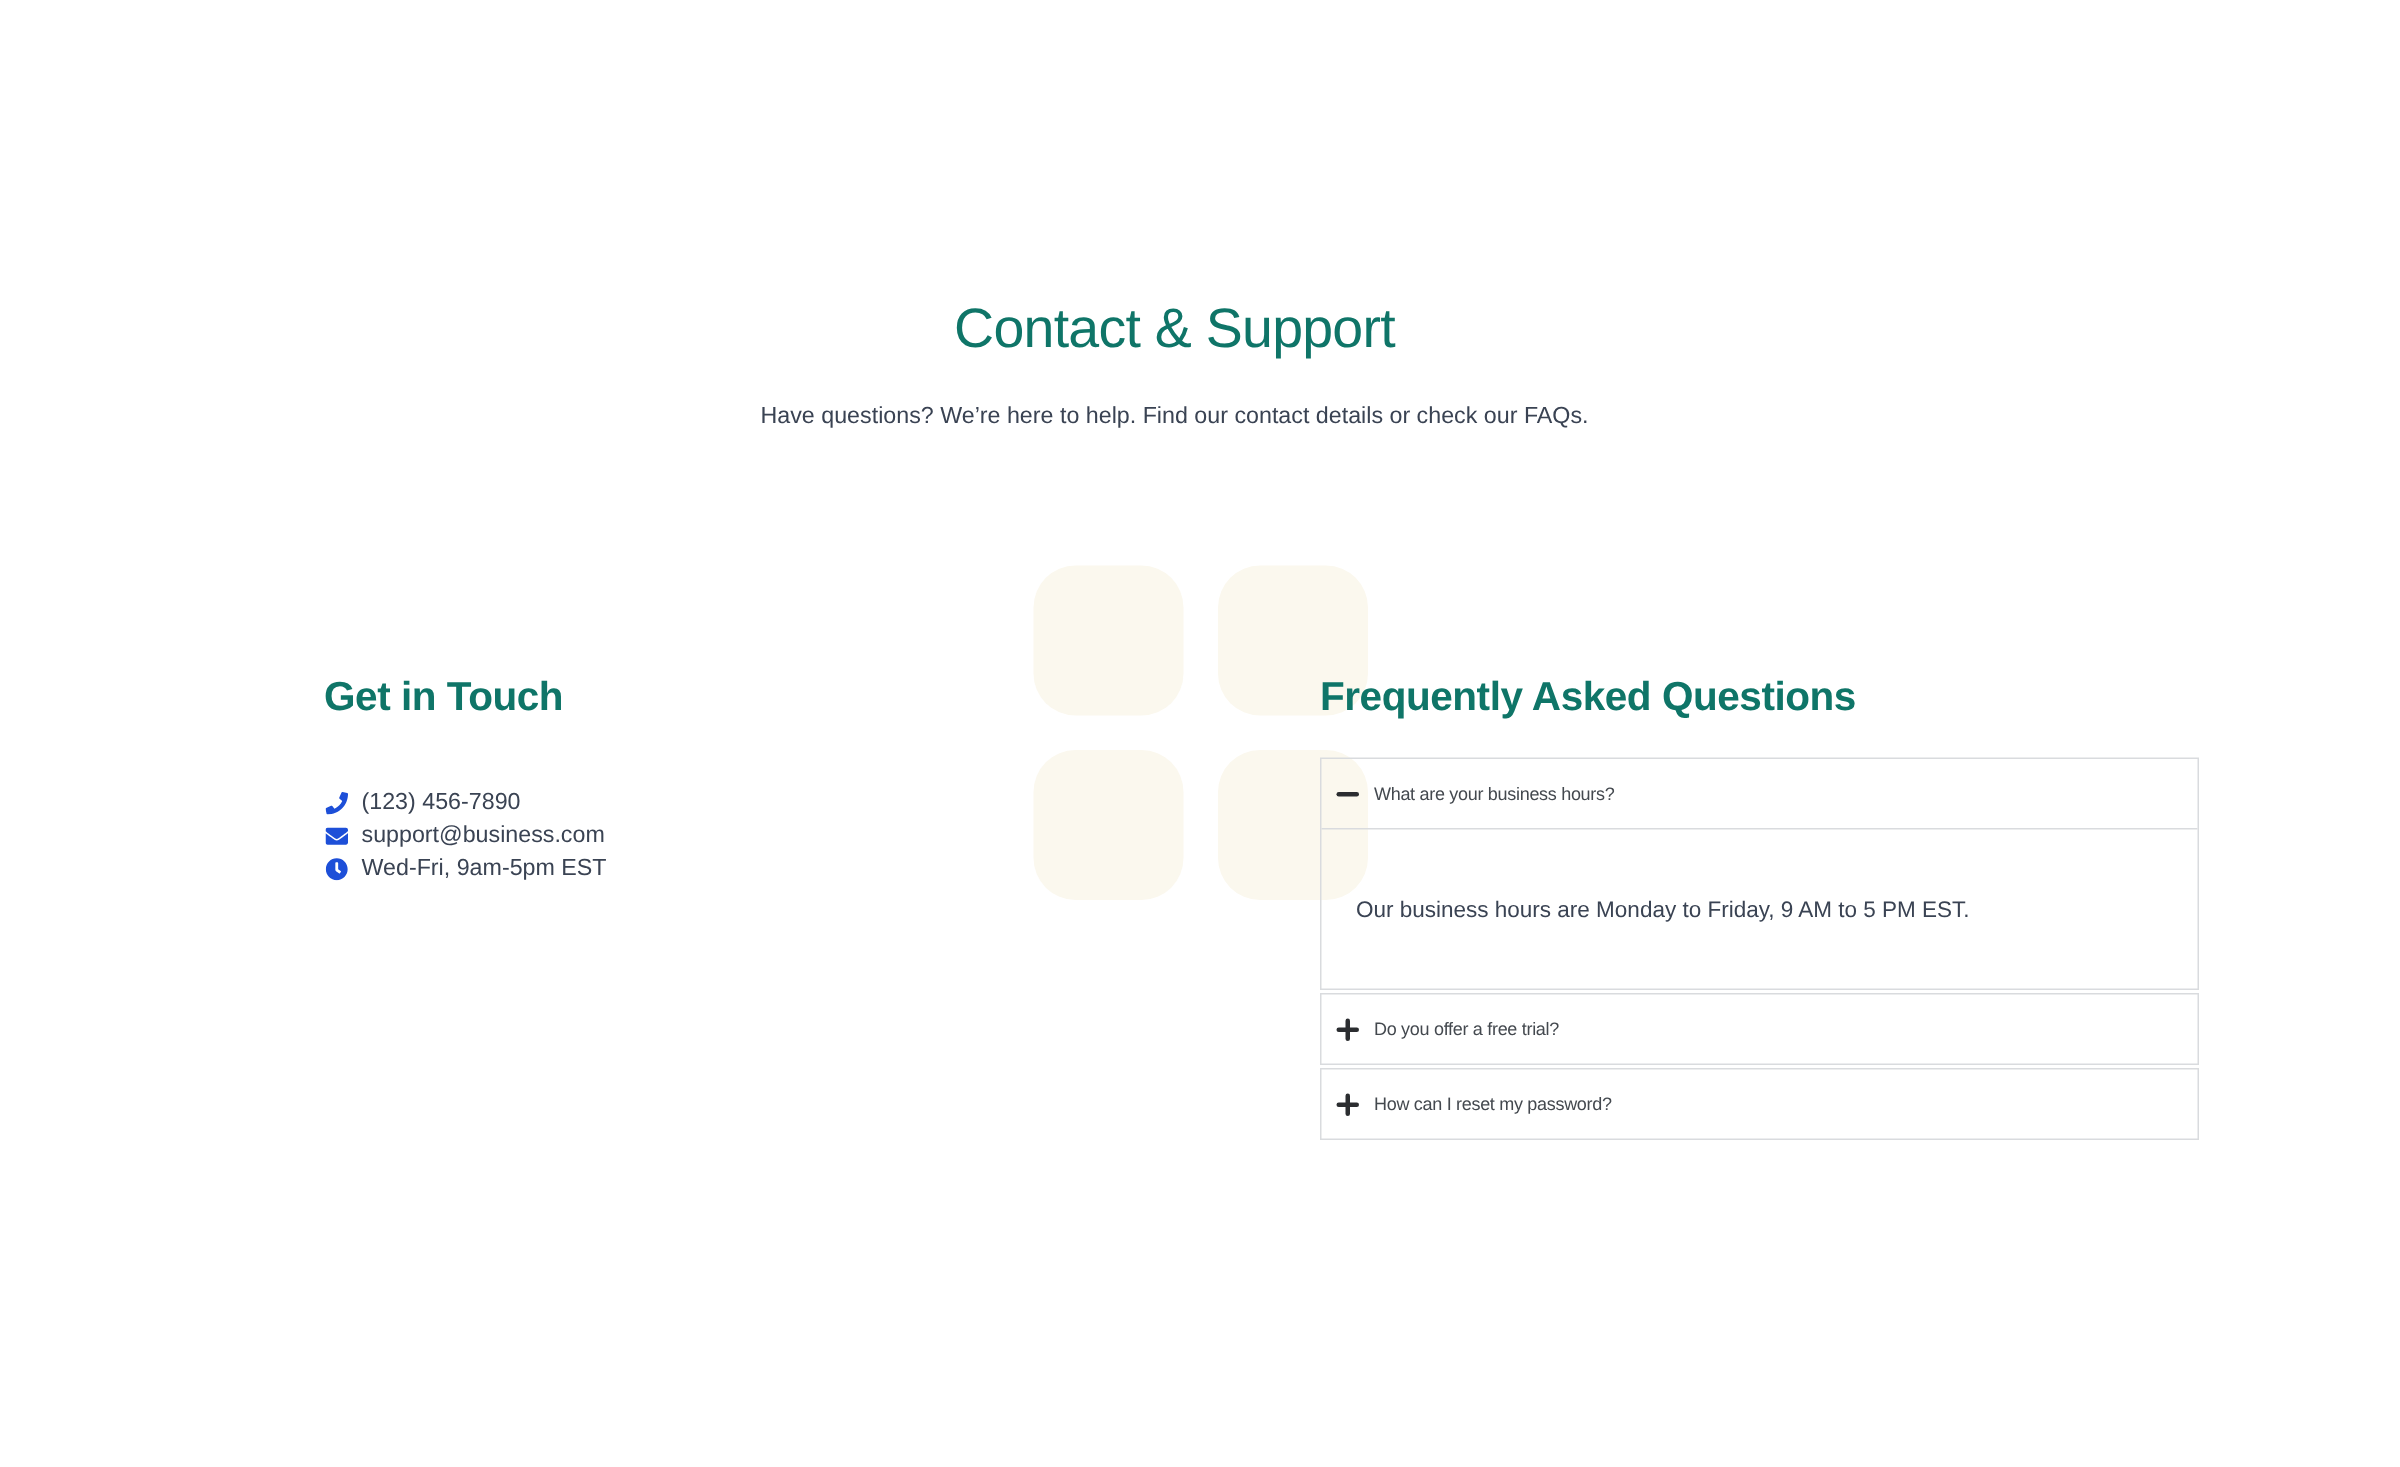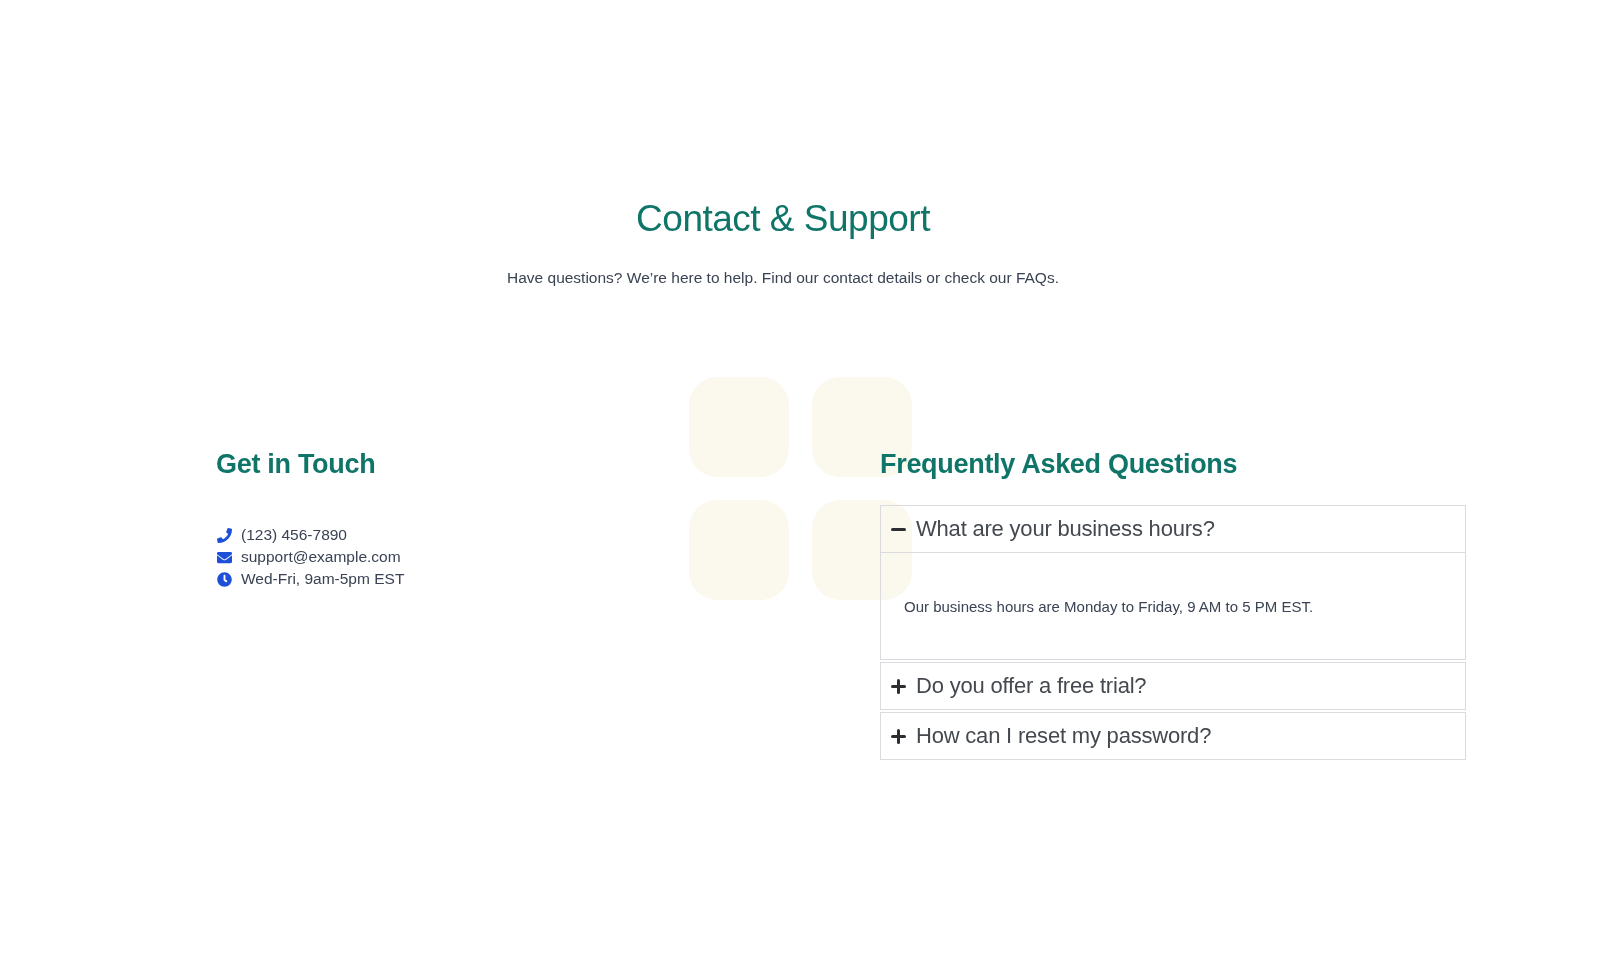--- a/index.html
+++ b/index.html
@@ -64,21 +64,21 @@
     font-family:inherit; text-align:left;
   }
   .faq-toggle{ width:15px; height:15px; flex:0 0 15px; margin-right:10px;
     display:flex; align-items:center; justify-content:center; position:relative; }
   .icon-minus{ width:15px; height:3px; background:var(--c-toggle); border-radius:2px; }
   .icon-plus{ width:15px; height:15px; position:relative; }
   .icon-plus::before{ content:""; position:absolute; left:0; top:6px; width:15px; height:3px;
     background:var(--c-toggle); border-radius:2px; }
   .icon-plus::after{ content:""; position:absolute; left:6px; top:0; width:3px; height:15px;
     background:var(--c-toggle); border-radius:2px; }
-  .faq-q-text{ font-size:22px; color:var(--c-question); letter-spacing:-0.2px; }
+  .faq-q-text{ font-size:12px; color:var(--c-question); letter-spacing:-0.2px; }
   .faq-answer{
     border-top:1px solid var(--c-border);
     padding:44px 23px 42px 23px;
     font-size:15px; line-height:20px; color:var(--c-body);
   }
 </style>
 </head>
 <body>
 
 <div class="decor-grid">
@@ -104,21 +104,21 @@
           </svg>
       </span>
       <span class="contact-text">(123) 456-7890</span>
     </div>
     <div class="contact-item">
       <span class="contact-icon">
         <svg viewBox="0 0 512 512" aria-hidden="true">
             <path d="M502.3 190.8c3.9-3.1 9.7-.2 9.7 4.7V400c0 26.5-21.5 48-48 48H48c-26.5 0-48-21.5-48-48V195.6c0-5 5.7-7.8 9.7-4.7 22.4 17.4 52.1 39.5 154.1 113.6 21.1 15.4 56.7 47.8 92.2 47.6 35.7.3 72-32.8 92.3-47.6 102-74.1 131.6-96.3 154-113.7zM256 320c23.2.4 56.6-29.2 73.4-41.4 132.7-96.3 142.8-104.7 173.4-128.7 5.8-4.5 9.2-11.5 9.2-18.9v-19c0-26.5-21.5-48-48-48H48C21.5 64 0 85.5 0 112v19c0 7.4 3.4 14.3 9.2 18.9 30.6 23.9 40.7 32.4 173.4 128.7 16.8 12.2 50.2 41.8 73.4 41.4z"></path>
           </svg>
       </span>
-      <span class="contact-text">support@example.com</span>
+      <span class="contact-text">support@business.com</span>
     </div>
     <div class="contact-item">
       <span class="contact-icon">
         <svg viewBox="0 0 512 512" aria-hidden="true">
             <path fill-rule="evenodd" d="M256 8C119 8 8 119 8 256s111 248 248 248 248-111 248-248S393 8 256 8zm92.5 313l-20 25a16 16 0 0 1-22.5 2.5l-67-49.7a40 40 0 0 1-15-31.2V112a16 16 0 0 1 16-16h32a16 16 0 0 1 16 16v144l58 42.5a16 16 0 0 1 2.5 22.5z"></path>
           </svg>
       </span>
       <span class="contact-text">Wed-Fri, 9am-5pm EST</span>
     </div>
   </div>

